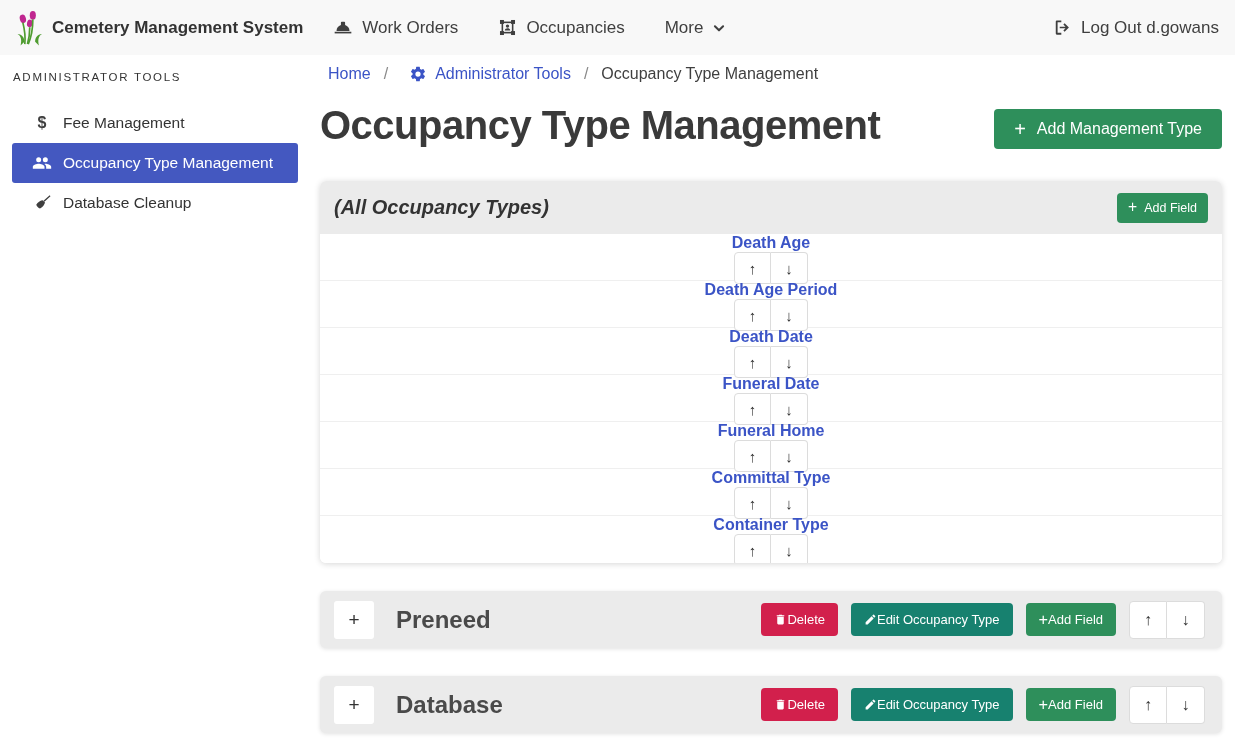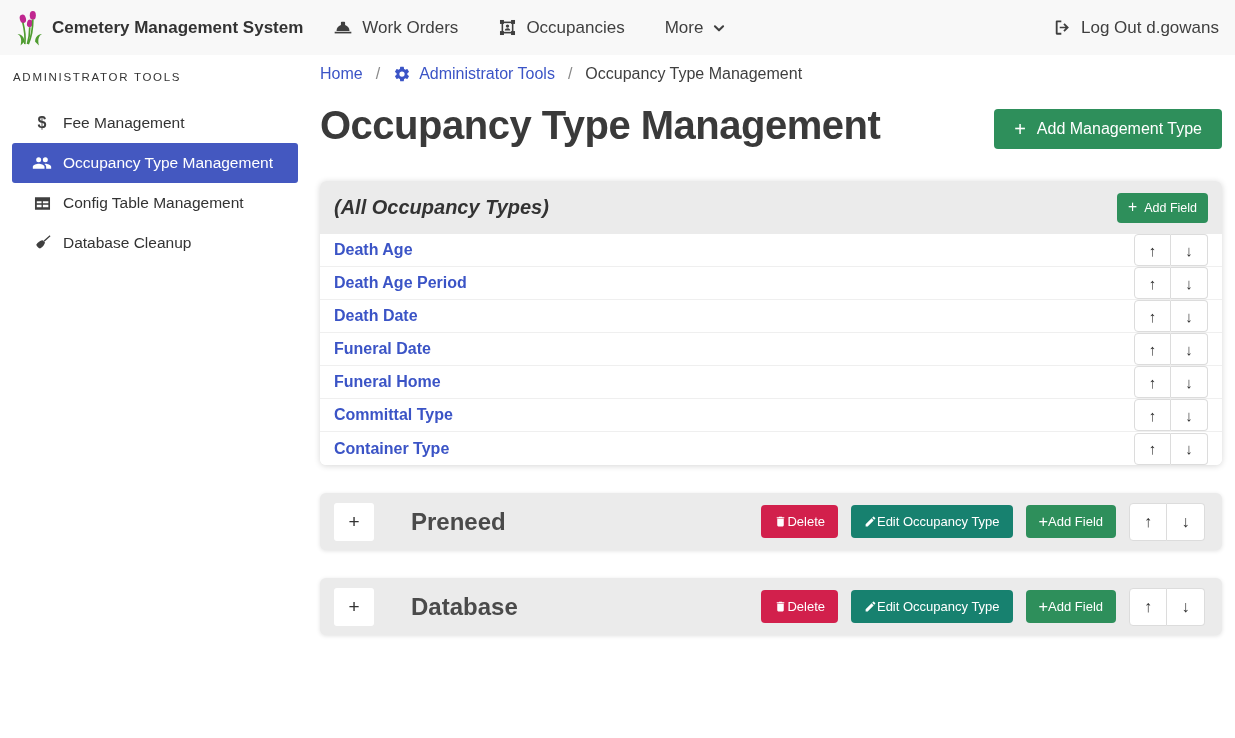--- a/index.html
+++ b/index.html
@@ -44,21 +44,21 @@
   }
   .side-item.active { background: #4458c0; color: #fff; }
   .side-item.active .side-icon { color: #fff; }
 
   
   .main {
     position: absolute; top: 55px; left: 310px; width: 925px; height: 900px;
     padding: 8px 13px 0 10px;
   }
   .breadcrumb { display: flex; align-items: center; font-size: 16px; margin-top: 2px; }
-  .crumb-link { color: #3b54c6; text-decoration: none; display: flex; align-items: flex-start; gap: 8px; cursor: pointer; }
+  .crumb-link { color: #3b54c6; text-decoration: none; display: flex; align-items: flex-start; gap: 8px; cursor: pointer; margin-left: 8px; }
   .crumb-sep { color: #8a8a8a; margin: 0 13px; }
   .crumb-current { color: #3f3f3f; }
   .gear { color: #3b54c6; display: flex; }
 
   .title-row { display: flex; justify-content: space-between; align-items: flex-start; margin-top: 16px; }
   .page-title { font-size: 40px; font-weight: 600; color: #3a3a3a; margin: 0; line-height: 52px; letter-spacing: -0.5px; }
 
   .btn { border: none; border-radius: 4px; color: #fff; display: inline-flex; align-items: center; cursor: pointer; font-family: inherit; }
   .btn-green { background: #2e8f5b; }
   .btn-teal  { background: #17816f; }
@@ -69,22 +69,22 @@
   .plus-glyph { font-size: 1.25em; line-height: 0.8; font-weight: 400; }
 
   
   .card { margin-top: 30px; border-radius: 6px; box-shadow: 0 1px 6px rgba(0,0,0,.16); overflow: hidden; }
   .card-header {
     background: #ebebeb; height: 53px; display: flex; align-items: center;
     justify-content: space-between; padding: 0 14px;
   }
   .card-title { font-size: 20px; font-weight: 600; color: #333; font-style: italic; }
   .field-row {
-    height: 33px; background: #fff; display: flex; align-items: center;
-    justify-content: space-between; padding: 0 14px; border-bottom: 1px solid #efefef;
+    height: 47px; background: #fff; display: flex; align-items: center;
+    justify-content: space-between; padding: 0 14px; border-bottom: 1px solid #efefef; flex-direction: column;
   }
   .field-row:last-child { border-bottom: none; }
   .field-link { color: #3b54c6; font-weight: bold; font-size: 16px; text-decoration: none; cursor: pointer; }
 
   .arrow-group { display: flex; }
   .arrow-btn {
     width: 37px; height: 32px; background: #fff; border: 1px solid #dcdcdc;
     color: #333; font-size: 15px; display: flex; align-items: center; justify-content: center;
     cursor: pointer; padding: 0; font-family: inherit;
   }
@@ -96,21 +96,21 @@
   .section-bar {
     margin-top: 28px; background: #ebebeb; border-radius: 6px; height: 57px;
     display: flex; align-items: center; padding: 0 17px 0 14px; gap: 13px;
     box-shadow: 0 1px 4px rgba(0,0,0,.12);
   }
   .expand-btn {
     width: 40px; height: 38px; background: #fff; border: none; border-radius: 3px;
     font-size: 19px; color: #333; cursor: pointer; display: flex;
     align-items: center; justify-content: center; font-family: inherit;
   }
-  .section-title { font-size: 24px; font-weight: 600; color: #4a4a4a; margin-left: 24px; flex: 1; }
+  .section-title { font-size: 24px; font-weight: 600; color: #4a4a4a; margin-left: 9px; flex: 1; }
 
   .icon-svg { display: block; }
 </style>
 </head>
 <body>
 
 <header class="navbar">
   <div class="brand">
     <span>
       <svg class="icon-svg" width="26" height="36" viewBox="0 0 34 46">
@@ -186,28 +186,20 @@
   <a class="side-item active">
     <span class="side-icon">
       <svg class="icon-svg" width="20" height="20" viewBox="0 0 24 24" fill="currentColor">
         <path d="M16 11a3 3 0 1 0-3-3 3 3 0 0 0 3 3zm-8 0a3 3 0 1 0-3-3 3 3 0 0 0 3 3zm0 2c-2.3 0-7 1.2-7 3.5V19h14v-2.5C15 14.2 10.3 13 8 13zm8 0c-.3 0-.6 0-1 .05A4.2 4.2 0 0 1 17 16.5V19h6v-2.5c0-2.3-4.7-3.5-7-3.5z"></path>
       </svg>
     </span>
     <span>Occupancy Type Management</span>
   </a>
 
 
-  <a class="side-item">
-    <span class="side-icon">
-      <svg class="icon-svg" width="19" height="19" viewBox="0 0 24 24" fill="currentColor">
-        <path fill-rule="evenodd" d="M2.5 4h19v16h-19V4zm2.3 5.2v2.6h6V9.2h-6zm7.7 0v2.6h6.9V9.2h-6.9zm-7.7 4.4v3h6v-3h-6zm7.7 0v3h6.9v-3h-6.9z"></path>
-      </svg>
-    </span>
-    <span>Config Table Management</span>
-  </a>
 
   <a class="side-item">
     <span class="side-icon">
       <svg class="icon-svg" width="20" height="20" viewBox="0 0 24 24" fill="currentColor">
         <path d="M21.2 2.8l1 1-7.3 6.6-1.1-1.1 7.4-6.5z"></path>
         <path d="M13.2 9.1l2.4 2.4c-.6 2.5-2.4 5.4-6 7.2-2-.7-3.8-2.5-4.5-4.5 1.8-3.6 4.9-5 7.1-5.6l1 .5z"></path>
       </svg>
     </span>
     <span>Database Cleanup</span>
   </a>

